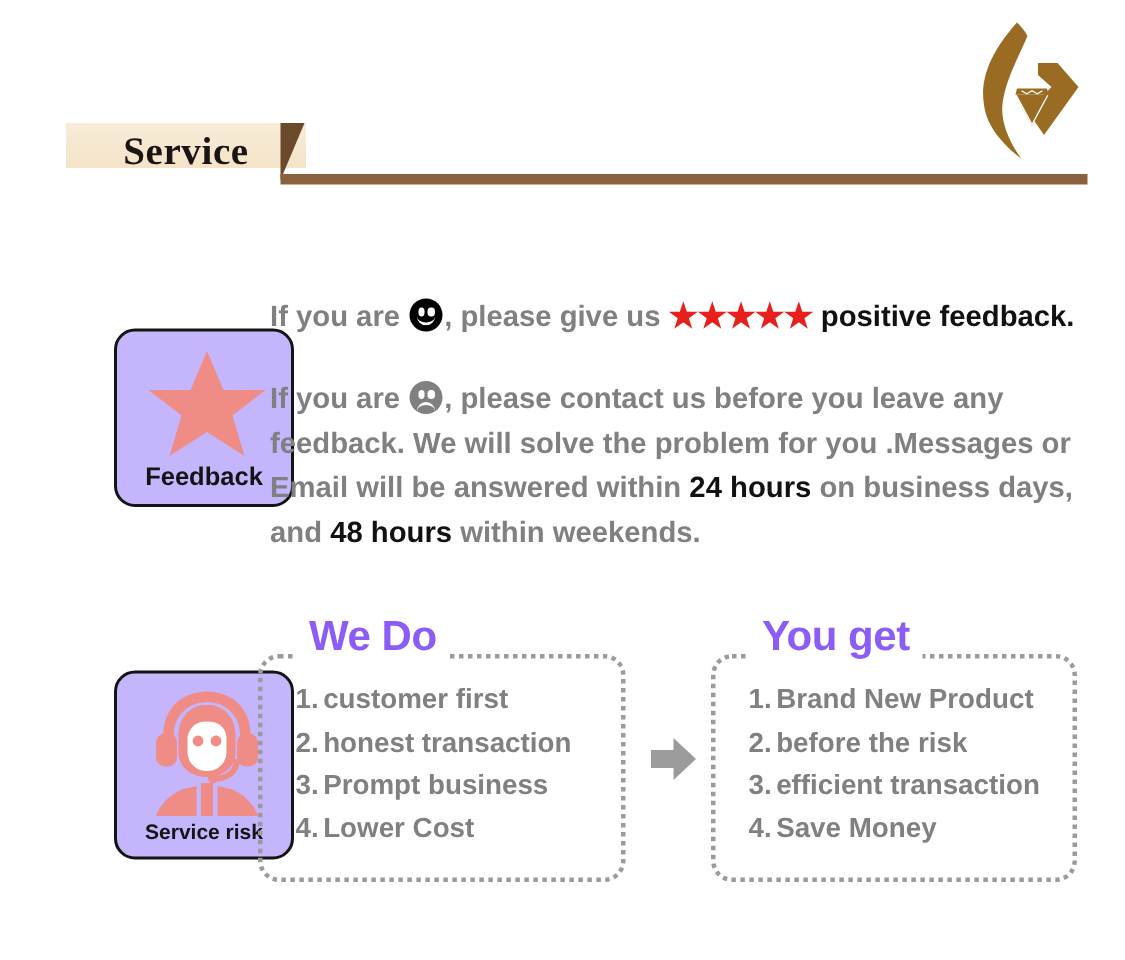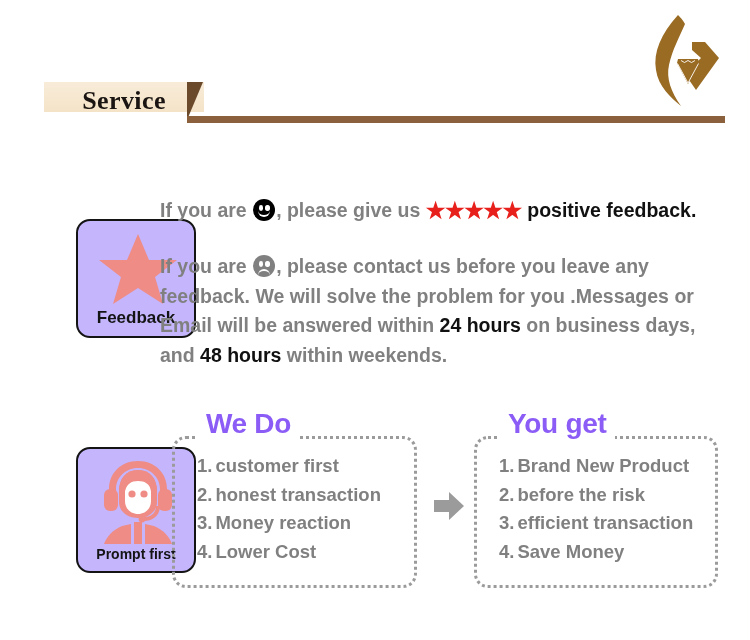--- a/index.html
+++ b/index.html
@@ -124,21 +124,21 @@
     position: absolute;
     left: 22px;
     top: 9px;
     width: 76px;
     height: 86px;
   }
 
   
   .para-block {
     position: absolute;
-    left: 160px;
+    left: 180px;
     width: 556px;
     color: #808080;
     font-size: 19.5px;
     font-weight: 600;
     line-height: 1.52;
   }
   #para-line-1 { top: 194px; }
   #para-line-2 { top: 252px; }
   .para-block .hl {
     color: #111111;
@@ -304,29 +304,29 @@
       <circle cx="44" cy="36" r="3.6"></circle>
 
       <path d="M60 48 C 60 58, 52 63, 44 63 L 44 59 C 51 59, 56 55, 56 48 Z"></path>
       <circle cx="42" cy="61" r="3.4"></circle>
 
       <path d="M22 68 C 12 72, 6 80, 4 86 L 31 86 L 31 66 Z"></path>
       <path d="M54 68 C 64 72, 70 80, 72 86 L 45 86 L 45 66 Z"></path>
       <rect x="34" y="64" width="8" height="22"></rect>
     </g>
   </svg>
-  <div class="card-label">Prompt first</div>
+  <div class="card-label">Service risk</div>
 </div>
 
 <div class="dotted-panel" id="panel-we-do">
   <div class="panel-title">We Do</div>
   <ul class="panel-list">
     <li><span class="num">1.</span><span>customer first</span></li>
     <li><span class="num">2.</span><span>honest transaction</span></li>
-    <li><span class="num">3.</span><span>Money reaction</span></li>
+    <li><span class="num">3.</span><span>Prompt business</span></li>
     <li><span class="num">4.</span><span>Lower Cost</span></li>
   </ul>
 </div>
 
 <svg class="flow-arrow" viewBox="0 0 34 34">
   <polygon points="2,11 17,11 17,3 32,17 17,31 17,23 2,23" fill="#9b9b9b"></polygon>
 </svg>
 
 <div class="dotted-panel" id="panel-you-get">
   <div class="panel-title">You get</div>

